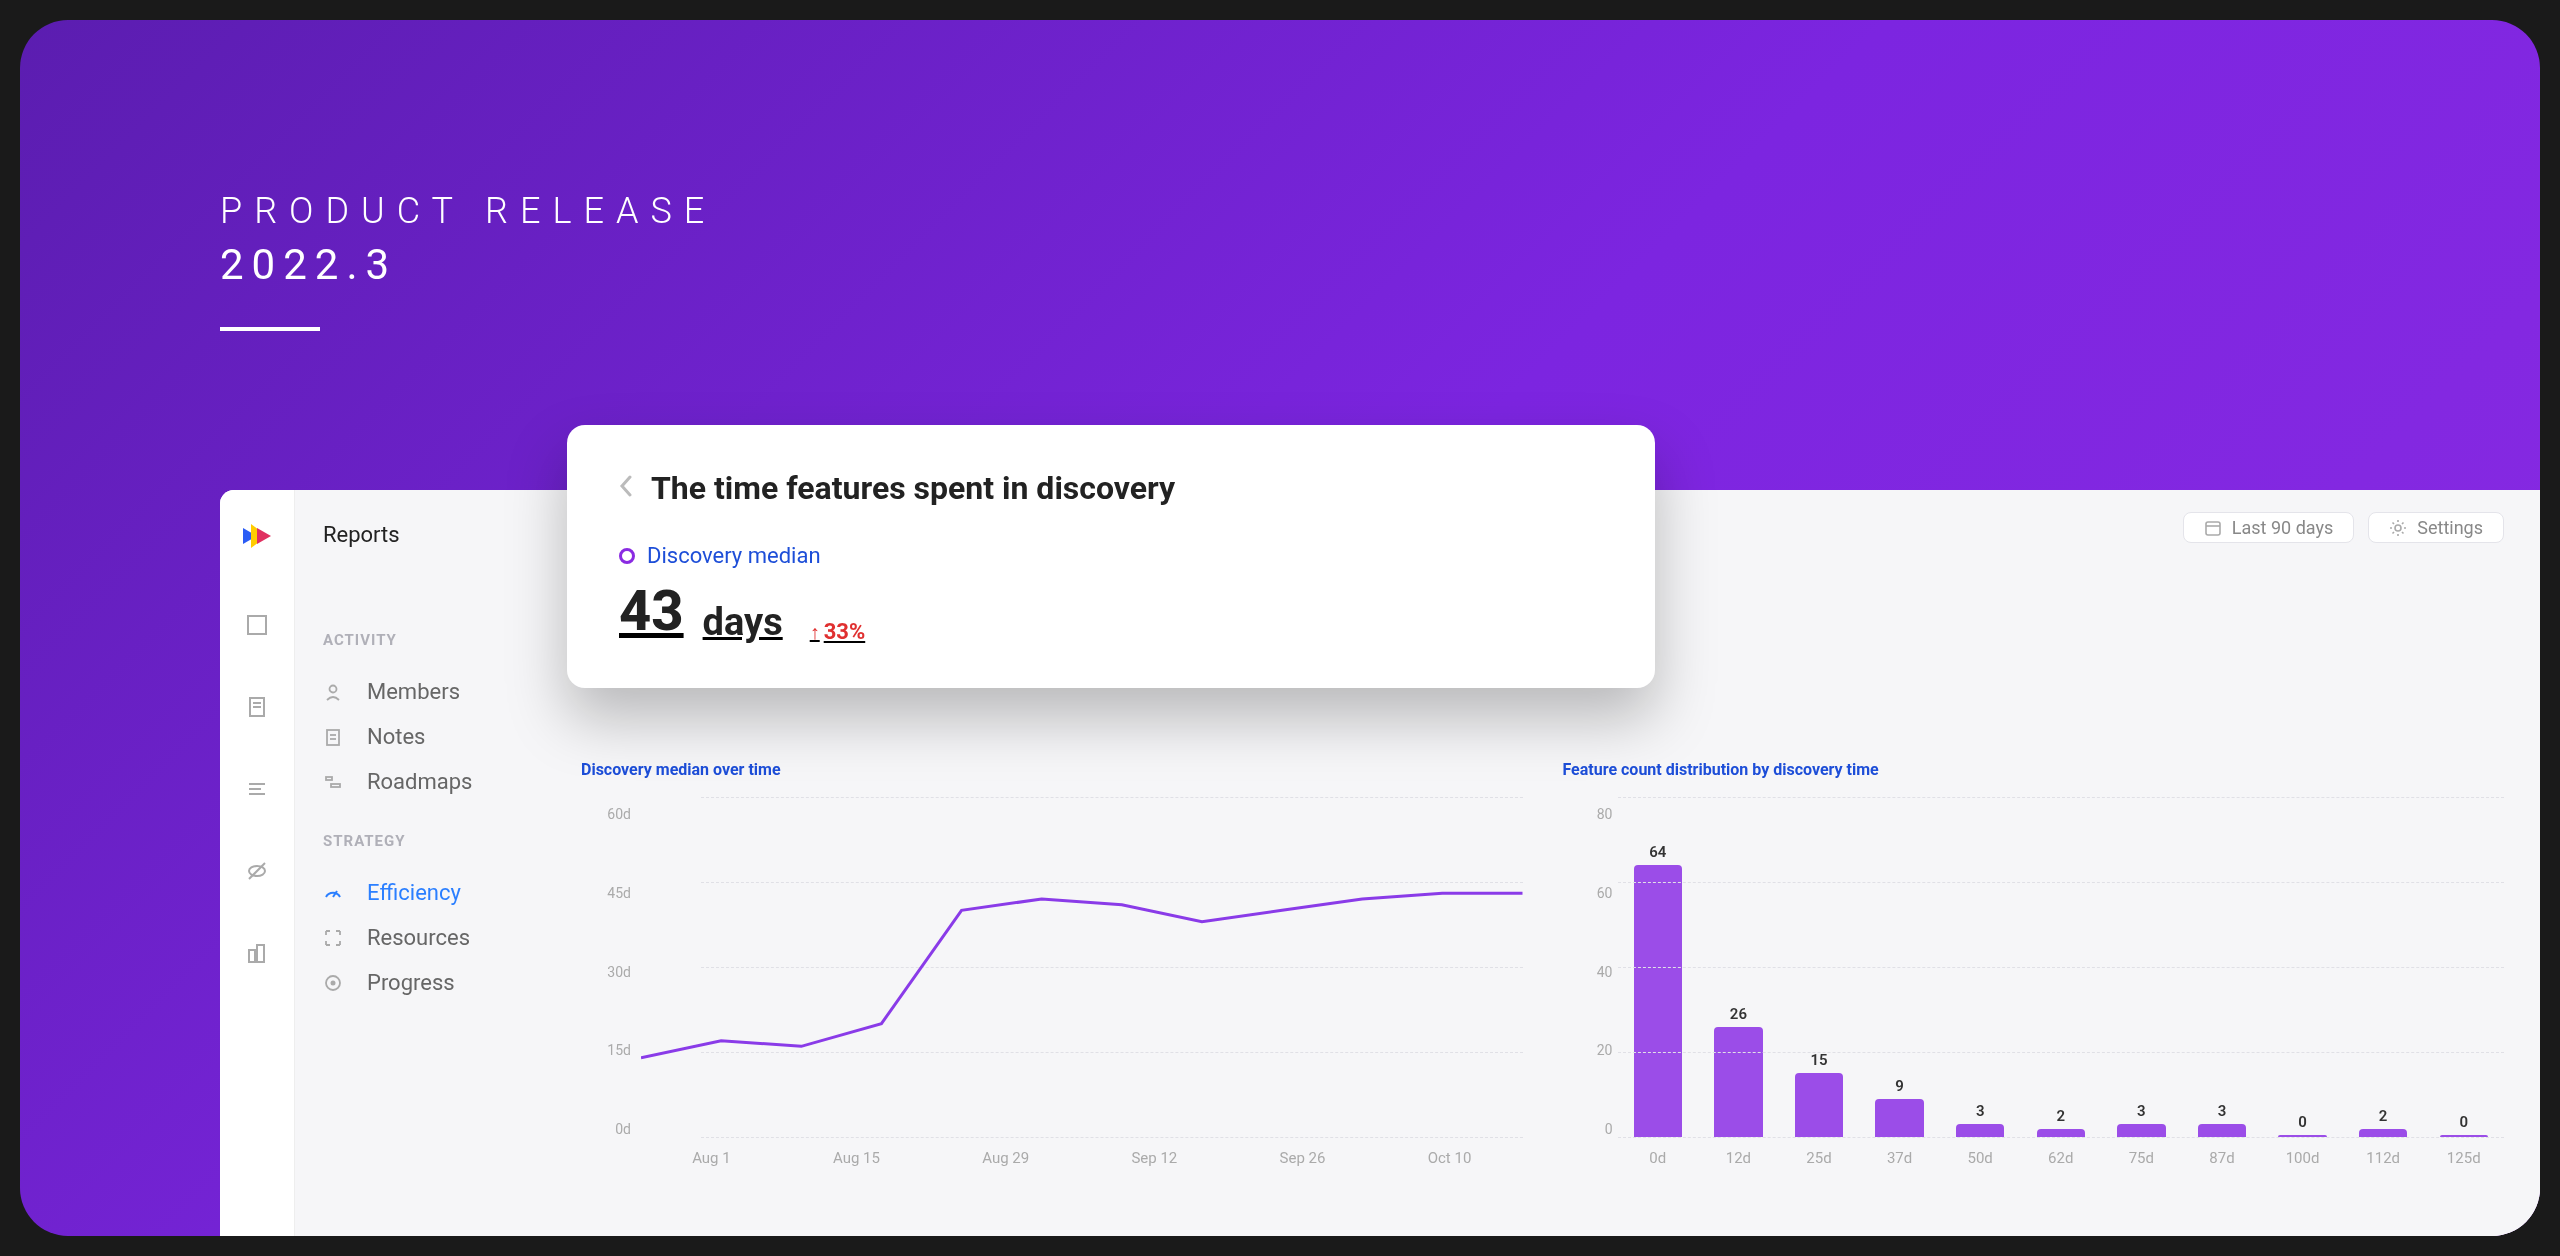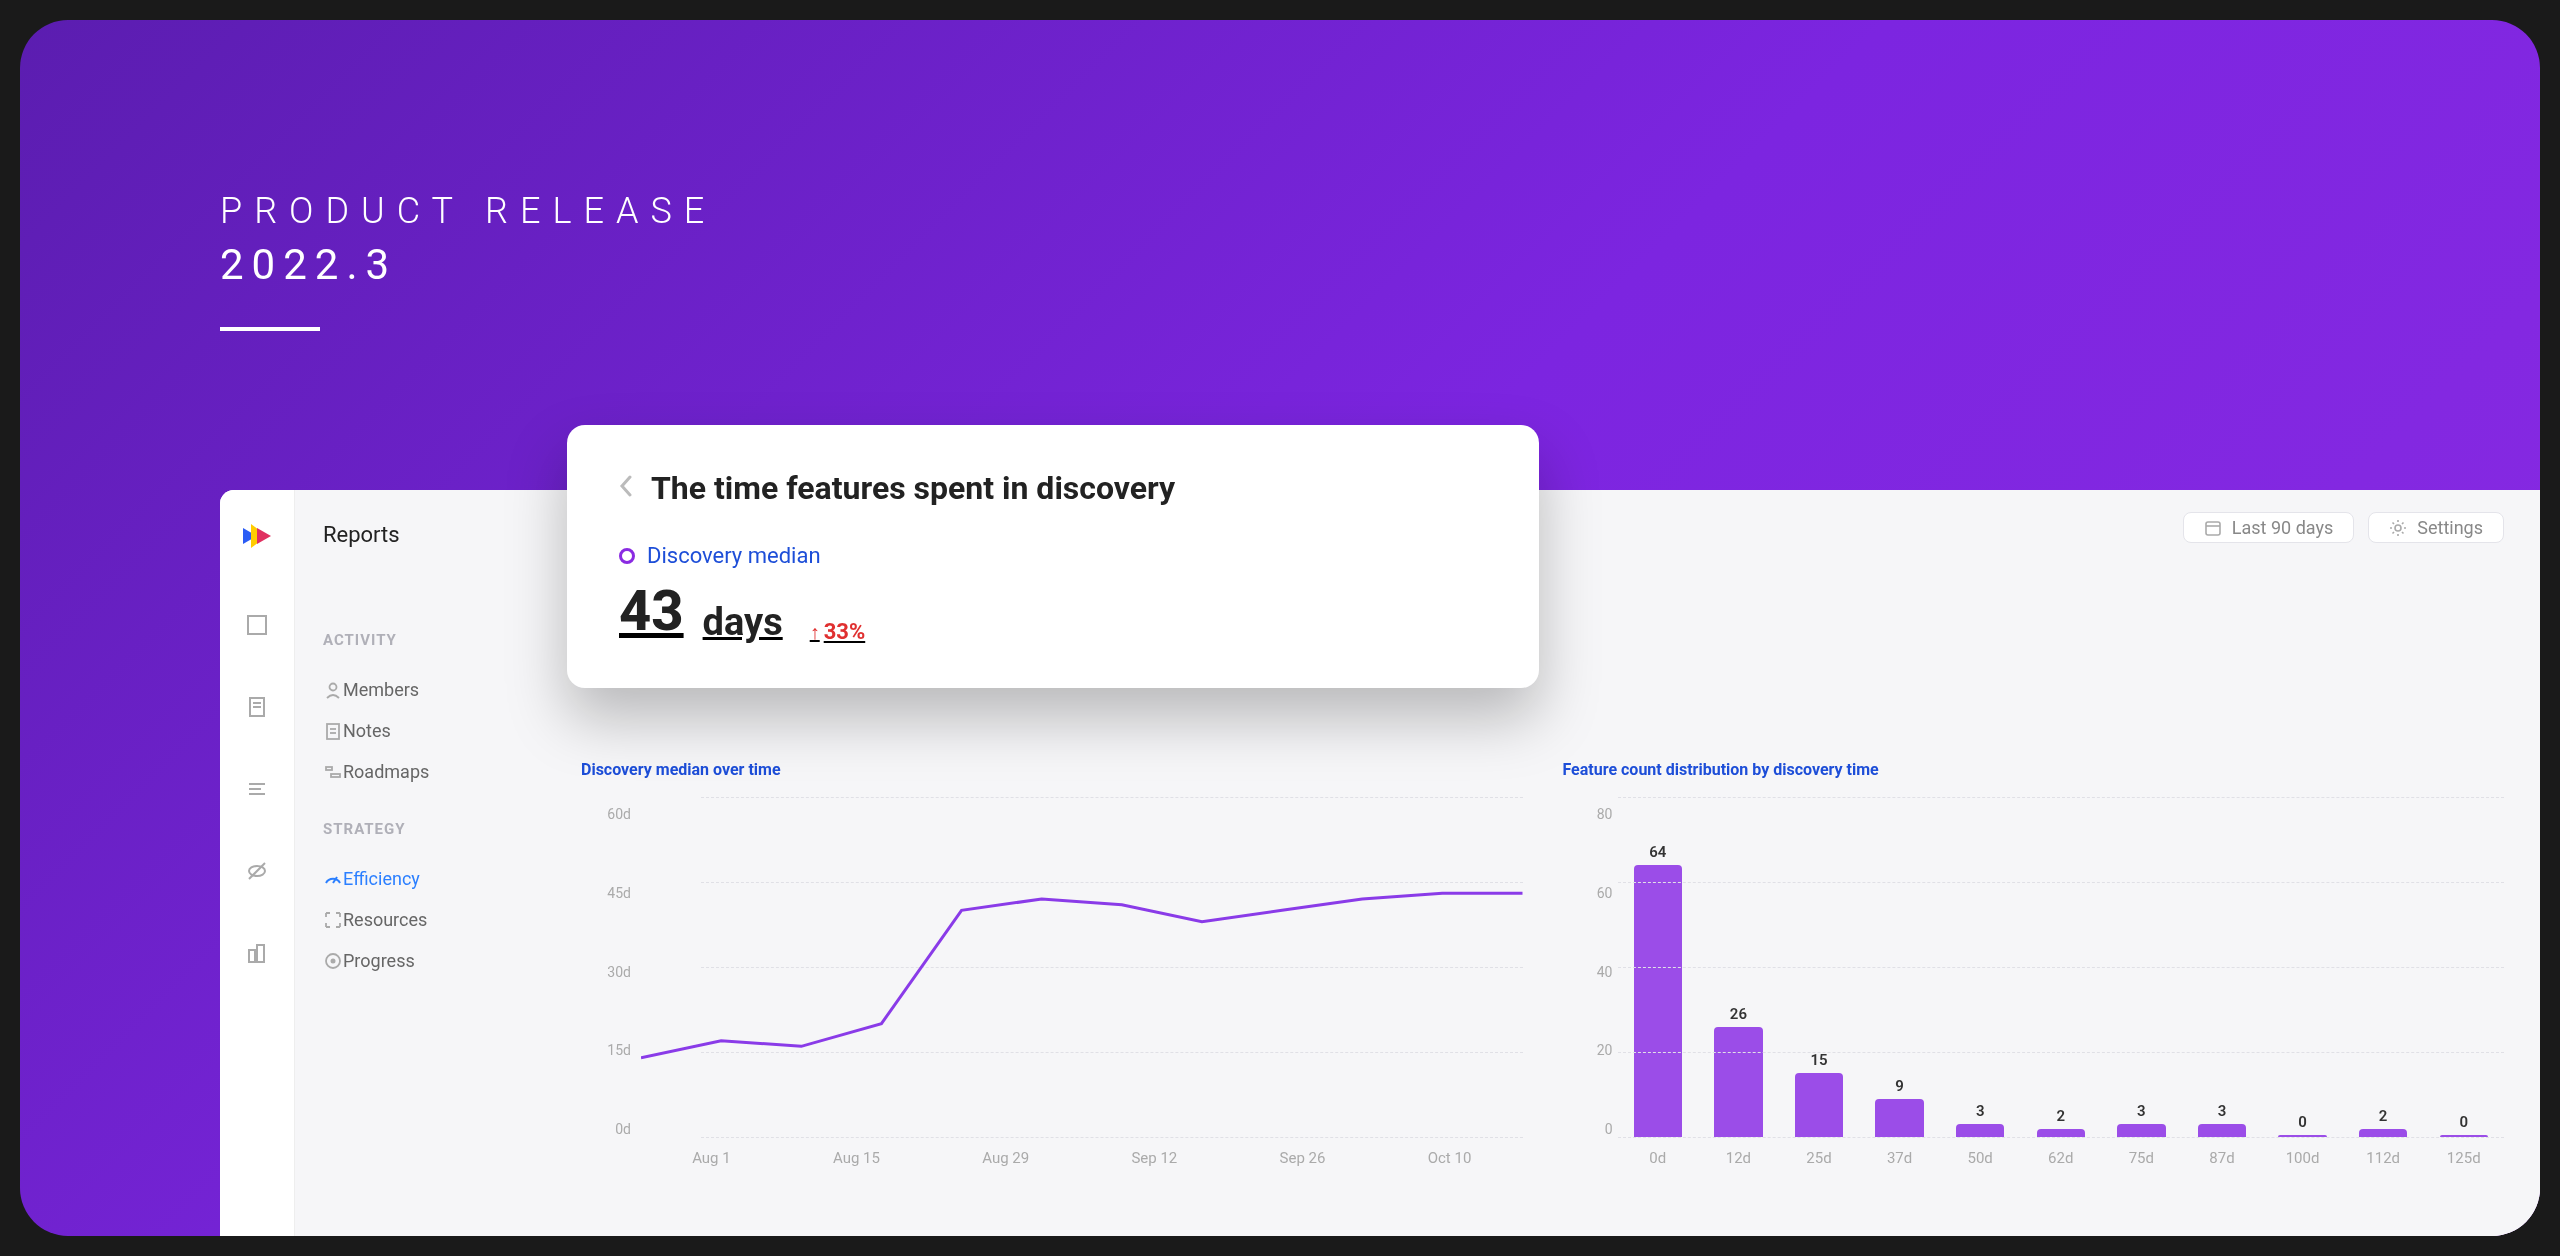--- a/index.html
+++ b/index.html
@@ -86,22 +86,22 @@
   font-size: 15px;
   font-weight: 700;
   letter-spacing: 1px;
   color: #b0b0b8;
   margin-bottom: 20px;
   margin-top: 28px;
 }
 .sidebar-item {
   display: flex;
   align-items: center;
-  gap: 0;
-  font-size: 18px;
+  gap: 24px;
+  font-size: 22px;
   color: #666;
   padding: 10px 0;
   cursor: pointer;
 }
 .sidebar-item.active { color: #2b7fff; }
 .sidebar-item .icon { width: 20px; height: 20px; flex-shrink: 0; }
 .main {
   flex: 1;
   background: #f6f6f8;
   position: relative;
@@ -217,21 +217,21 @@
 }
 .bar {
   width: 60%;
   background: #9b4de8;
   border-radius: 4px 4px 0 0;
 }
 .hero-card {
   position: absolute;
   top: 405px;
   left: 547px;
-  width: 972px;
+  width: 1088px;
   background: #fff;
   border-radius: 18px;
   box-shadow: 0 30px 60px rgba(0,0,0,0.25);
   padding: 44px 52px;
   z-index: 10;
 }
 .hero-header {
   display: flex;
   align-items: center;
   gap: 18px;

